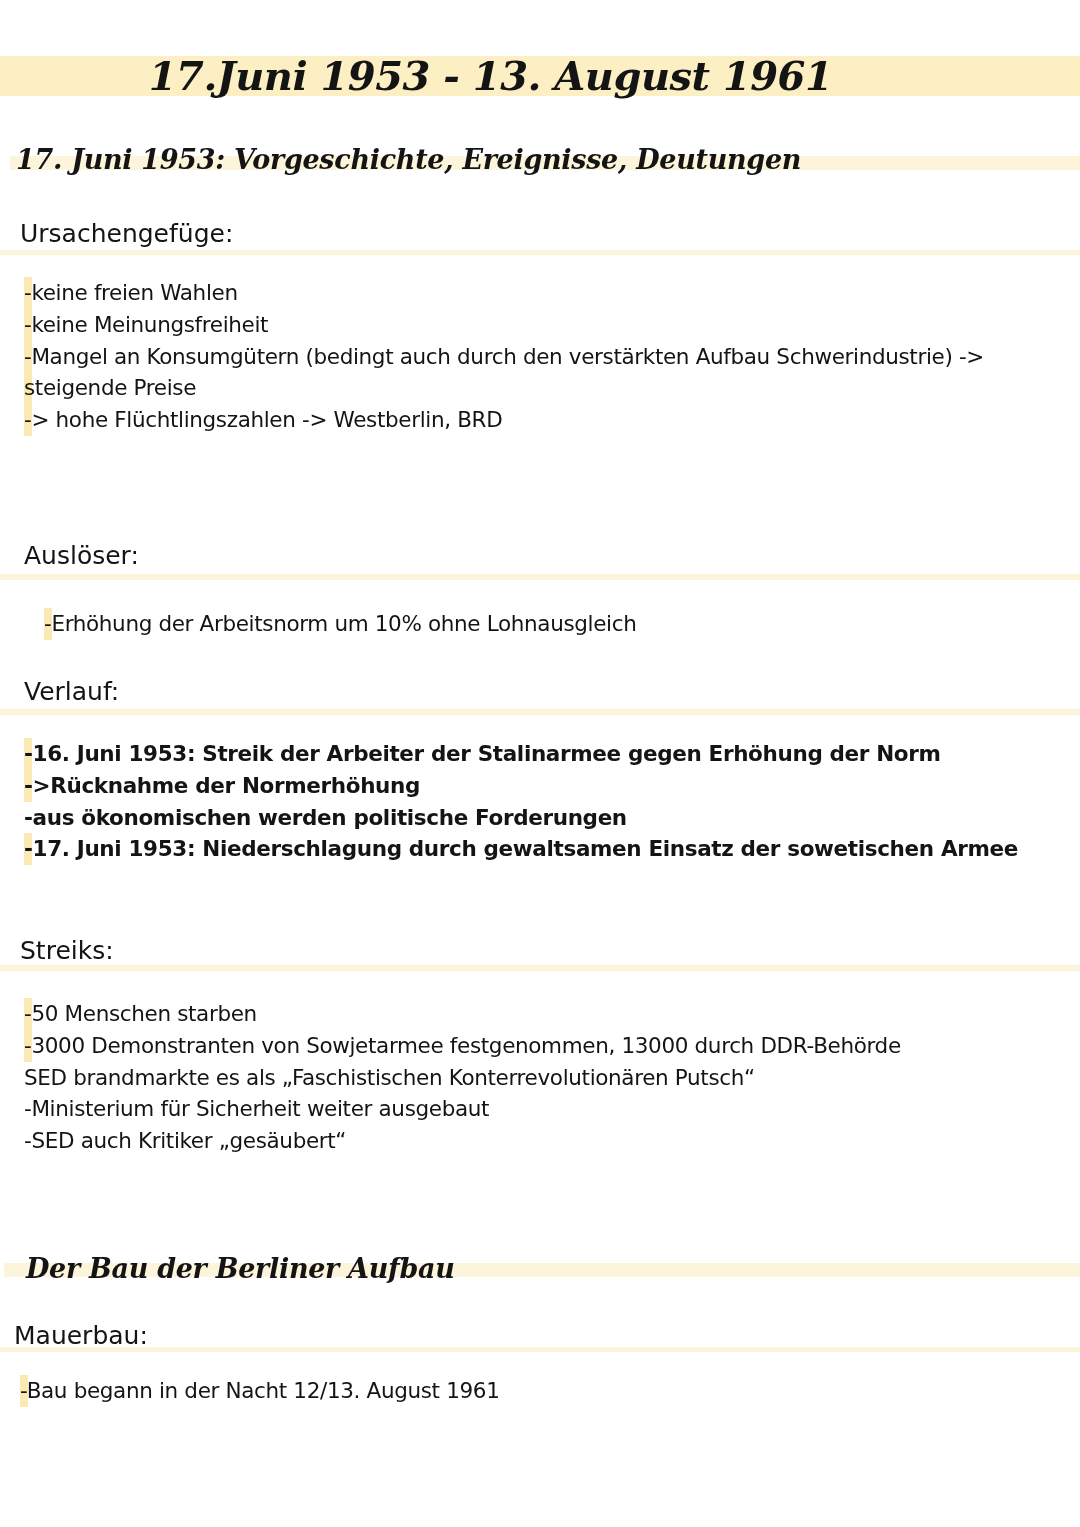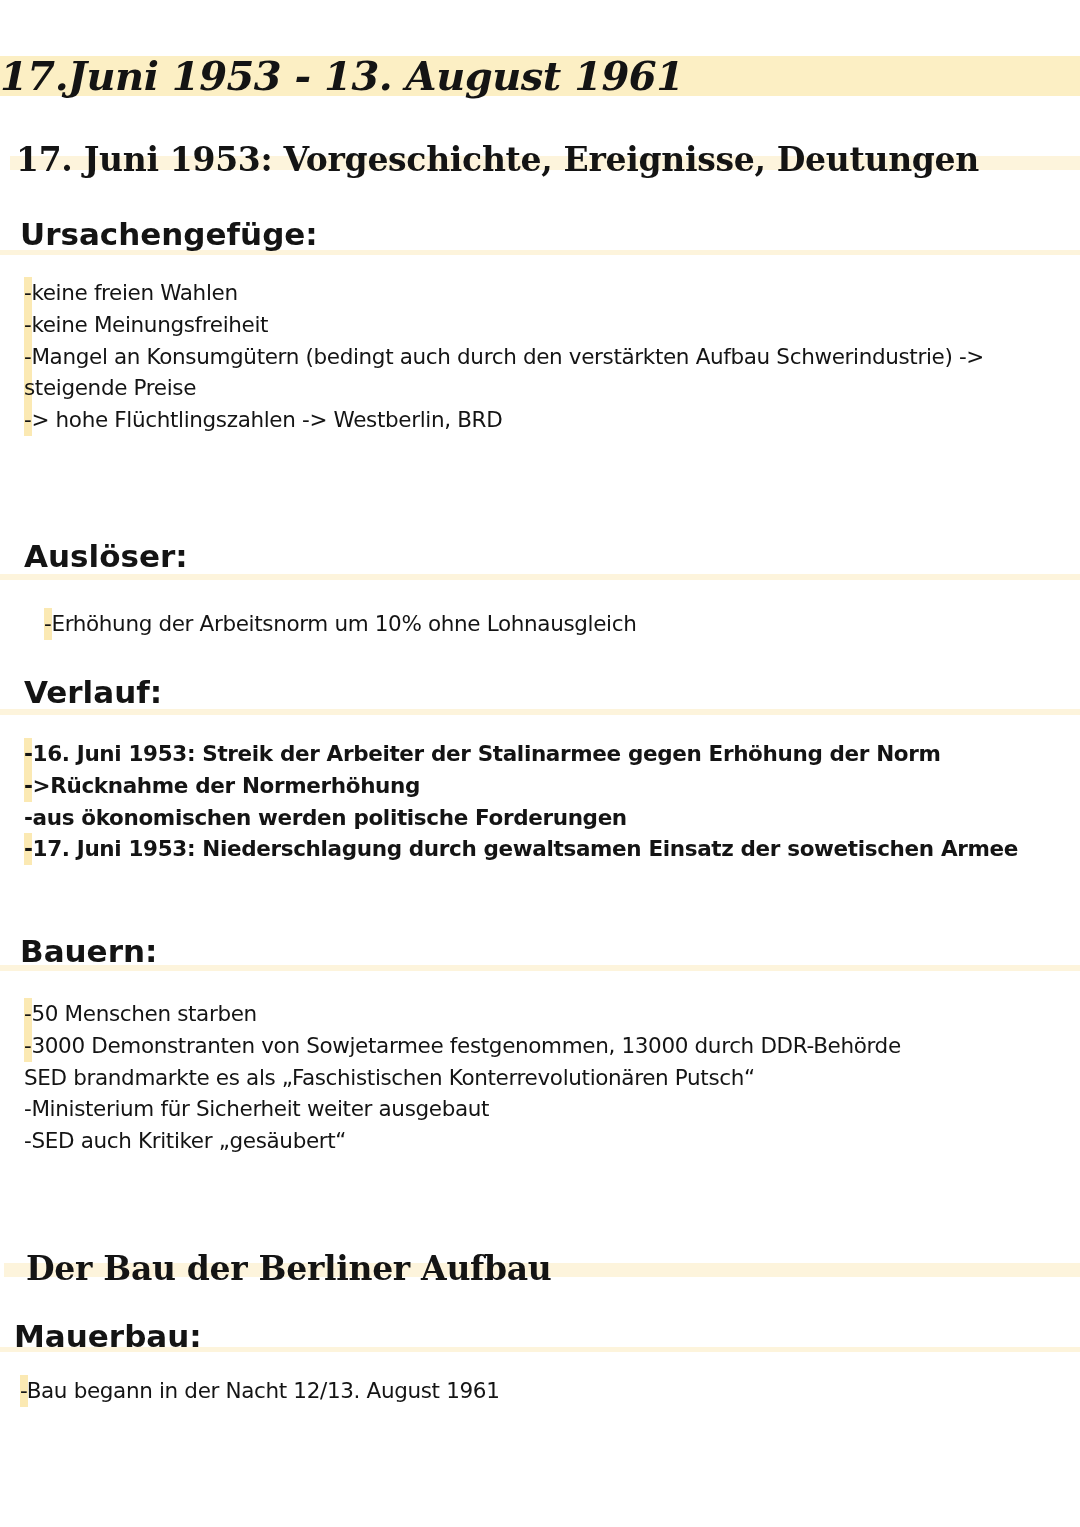--- a/index.html
+++ b/index.html
@@ -17,41 +17,42 @@
     left: 0;
     right: 0;
     background: #fcefc4;
   }
   .band-thin { background: #fdf4dc; }
   .title {
     position: absolute;
     top: 48px;
     left: 0;
     width: 981px;
-    text-align: left;
+    text-align: center;
     font-family: "DejaVu Serif", serif;
     font-weight: bold;
     font-style: italic;
     font-size: 40px;
     letter-spacing: -0.5px;
     line-height: 56px;
   }
   .heading {
     position: absolute;
     font-family: "DejaVu Serif", serif;
     font-weight: bold;
-    font-size: 33px;
+    font-style: italic;
+    font-size: 27px;
     letter-spacing: -0.3px;
     line-height: 40px;
   }
   .label {
     position: absolute;
     font-family: "DejaVu Sans", sans-serif;
-    font-size: 31px;
-    font-weight: bold;
+    font-size: 25px;
+    font-weight: normal;
     line-height: 32px;
   }
   .list {
     position: absolute;
     left: 24px;
     margin: 0;
     padding: 0;
     list-style: none;
     font-family: "DejaVu Sans", sans-serif;
     font-size: 21.5px;
@@ -94,21 +95,21 @@
 </ul>
 
 <div class="label" style="top:676px;left:24px;">Verlauf:</div>
 <ul class="list" style="top:738px;font-weight:bold;">
   <li class="dash-mark">-16. Juni 1953: Streik der Arbeiter der Stalinarmee gegen Erhöhung der Norm</li>
   <li class="dash-mark">-&gt;Rücknahme der Normerhöhung</li>
   <li>-aus ökonomischen werden politische Forderungen</li>
   <li class="dash-mark">-17. Juni 1953: Niederschlagung durch gewaltsamen Einsatz der sowetischen Armee</li>
 </ul>
 
-<div class="label" style="top:935px;left:20px;">Bauern:</div>
+<div class="label" style="top:935px;left:20px;">Streiks:</div>
 <ul class="list" style="top:998px;">
   <li class="dash-mark">-50 Menschen starben</li>
   <li class="dash-mark">-3000 Demonstranten von Sowjetarmee festgenommen, 13000 durch DDR-Behörde</li>
   <li>SED brandmarkte es als „Faschistischen Konterrevolutionären Putsch“</li>
   <li>-Ministerium für Sicherheit weiter ausgebaut</li>
   <li>-SED auch Kritiker „gesäubert“</li>
 </ul>
 
 <div class="heading" style="top:1249px;left:26px;">Der Bau der Berliner Aufbau</div>
 

